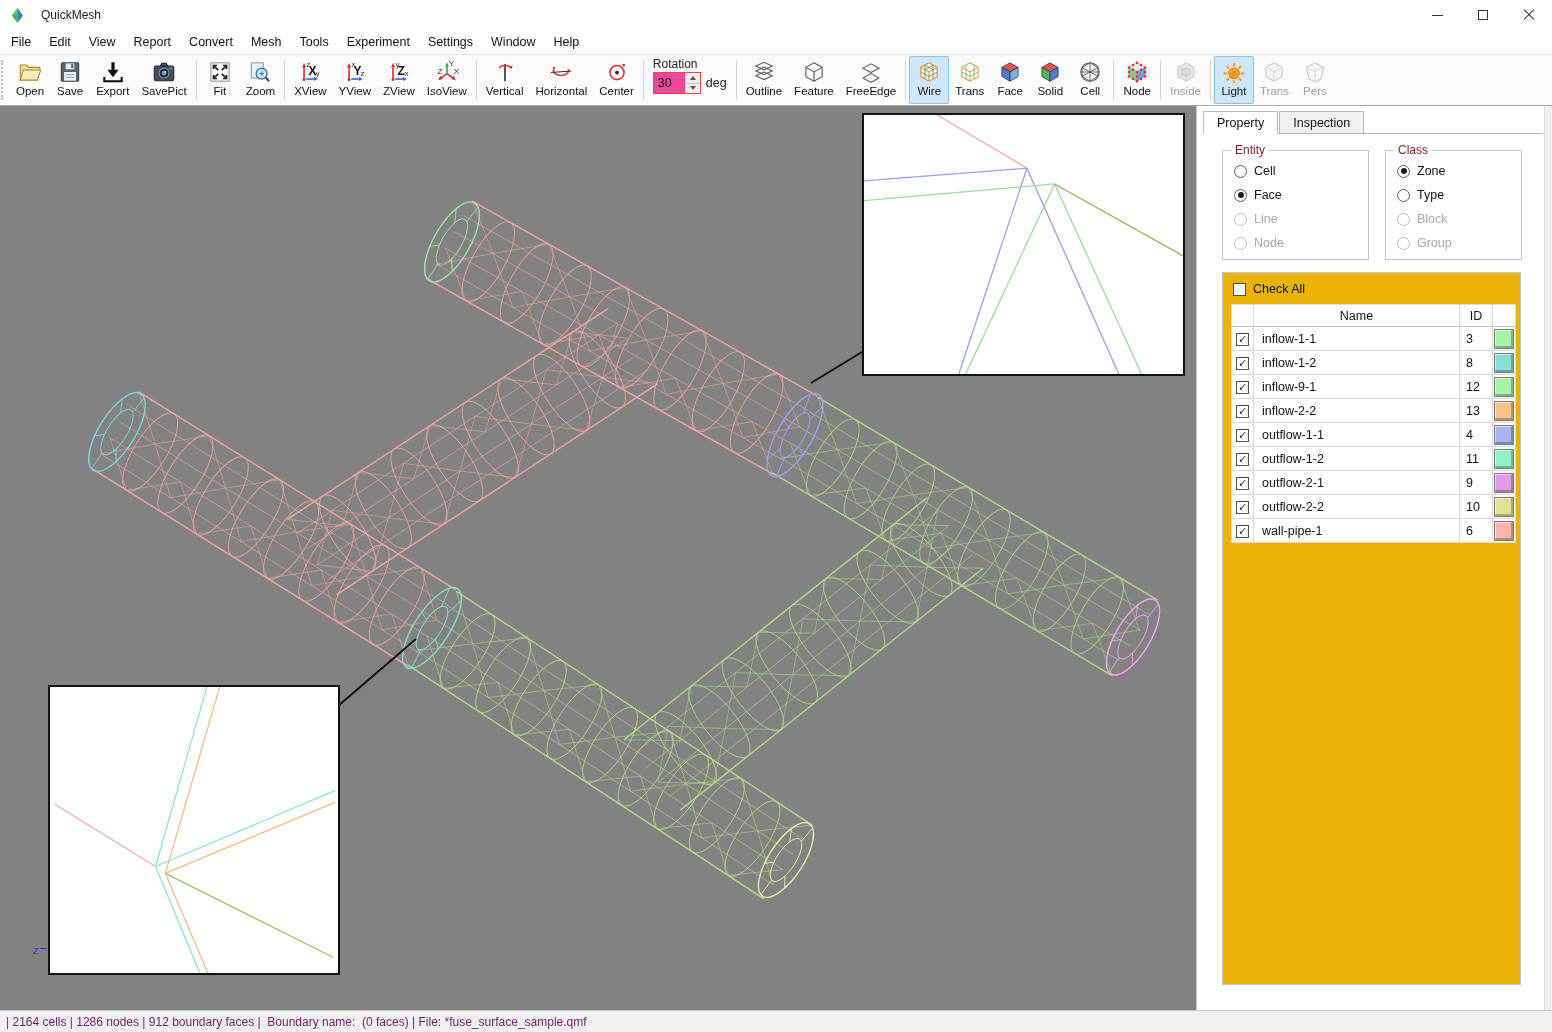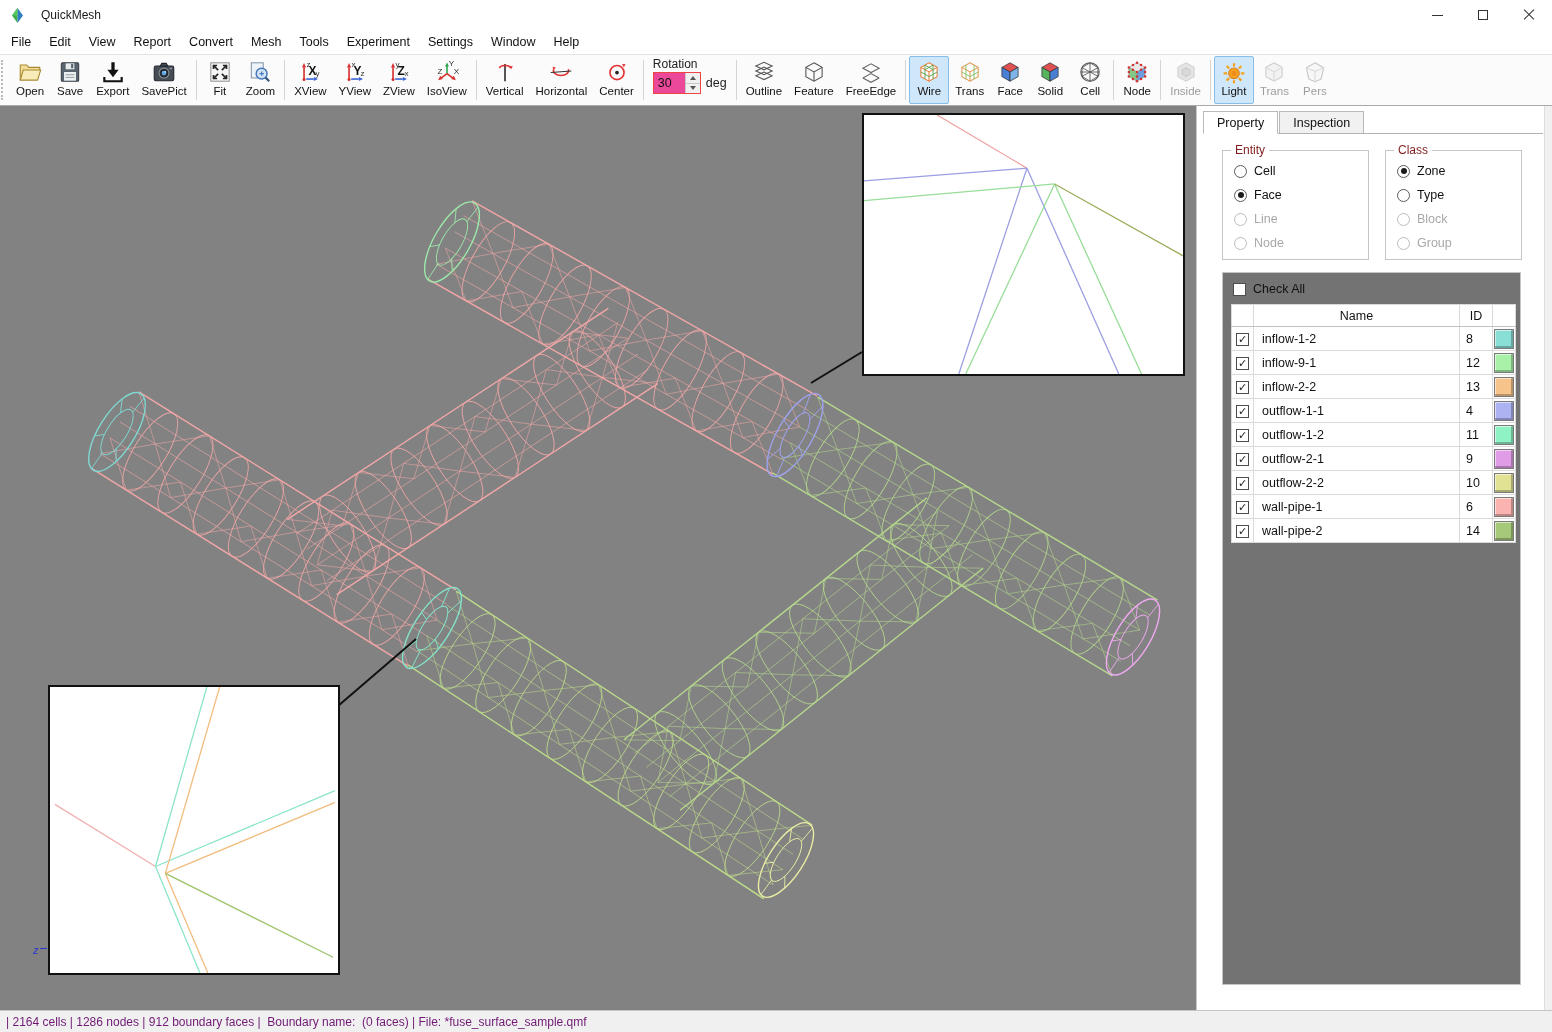--- a/index.html
+++ b/index.html
@@ -61,21 +61,21 @@
   .tab { height:22px; padding:4px 13px 0 13px; font-size:12.5px; border:1px solid #b9b9b9; border-bottom:none; background:#f1f1f1; margin-right:1px; position:relative; }
   .tab.active { background:#fff; height:23px; margin-bottom:-1px; border-bottom:1px solid #fff; z-index:2; }
   .groupbox { position:absolute; border:1px solid #c5c5c5; }
   .gb-label { position:absolute; top:-8px; left:8px; background:#fff; padding:0 4px; font-size:12px; color:#7f1d1d; }
   .radio-row { display:flex; align-items:center; gap:7px; padding-left:11px; height:24px; }
   .radio { width:13px; height:13px; border:1px solid #5a5a5a; border-radius:50%; background:#fff; position:relative; flex:none; }
   .radio.sel::after { content:""; position:absolute; inset:2.5px; background:#1c1c1c; border-radius:50%; }
   .radio.dis { border-color:#bcbcbc; }
   .radio-lb { color:#111; }
   .radio-row.dis .radio-lb { color:#a8a8a8; }
-  .bigframe { position:absolute; left:25px; top:166px; width:299px; height:713px; border:1px solid #c5c5c5; background:#737373; }
+  .bigframe { position:absolute; left:25px; top:166px; width:299px; height:713px; border:1px solid #c5c5c5; background:#eab308; }
   .checkall { display:flex; align-items:center; gap:7px; padding:9px 0 0 10px; }
   .cb { width:13px; height:13px; border:1px solid #4c4c4c; background:#fff; font-size:11px; line-height:11px; text-align:center; color:#1a1a1a; flex:none; }
   .cb.checked::after { content:"\2713"; }
   table.zt { border-collapse:collapse; position:absolute; left:8px; top:31px; table-layout:fixed; border:1px solid #9b9b9b; background:#fff; }
   table.zt td { border:1px solid #dadada; font-size:12.5px; height:24px; padding:0; overflow:hidden; }
   table.zt tr.hd td { height:22px; border-bottom:1px solid #c2c2c2; text-align:center; }
   td.c-name { padding-left:8px !important; text-align:left !important; }
   td.c-id { padding-left:6px !important; text-align:left !important; }
   td.c-cb { text-align:center; }
   .swatch { width:20px; height:20px; margin:1px auto; border:1px solid #7a7a7a; box-shadow:inset -2px -2px 0 rgba(0,0,0,.25), inset 1px 1px 0 rgba(255,255,255,.55); }
@@ -871,20 +871,28 @@
             </colgroup>
           <tbody id="zoneTableBody">
               <tr class="hd">
                 <td></td>
                 <td>Name</td>
                 <td>ID</td>
                 <td></td>
               </tr>
               <tr>
                 <td class="c-cb"><span class="cb checked" style="display: inline-block; vertical-align: middle;"></span></td>
+                <td class="c-name">inflow-1-1</td>
+                <td class="c-id">3</td>
+                <td>
+                  <div class="swatch" style="background: rgb(169, 240, 169);"></div>
+                </td>
+              </tr>
+              <tr>
+                <td class="c-cb"><span class="cb checked" style="display: inline-block; vertical-align: middle;"></span></td>
                 <td class="c-name">inflow-1-2</td>
                 <td class="c-id">8</td>
                 <td>
                   <div class="swatch" style="background: rgb(137, 222, 213);"></div>
                 </td>
               </tr>
               <tr>
                 <td class="c-cb"><span class="cb checked" style="display: inline-block; vertical-align: middle;"></span></td>
                 <td class="c-name">inflow-9-1</td>
                 <td class="c-id">12</td>
@@ -933,28 +941,20 @@
                 </td>
               </tr>
               <tr>
                 <td class="c-cb"><span class="cb checked" style="display: inline-block; vertical-align: middle;"></span></td>
                 <td class="c-name">wall-pipe-1</td>
                 <td class="c-id">6</td>
                 <td>
                   <div class="swatch" style="background: rgb(250, 179, 174);"></div>
                 </td>
               </tr>
-              <tr>
-                <td class="c-cb"><span class="cb checked" style="display: inline-block; vertical-align: middle;"></span></td>
-                <td class="c-name">wall-pipe-2</td>
-                <td class="c-id">14</td>
-                <td>
-                  <div class="swatch" style="background: rgb(165, 201, 120);"></div>
-                </td>
-              </tr>
             </tbody>
         </table>
       </div>
       <div class="scrollstrip"></div>
     </div>
   </div>
 
   <div class="statusbar">
     <span>| 2164 cells | 1286 nodes | 912 boundary faces |  Boundary name:  (0 faces) | File: *fuse_surface_sample.qmf</span>
   </div>

